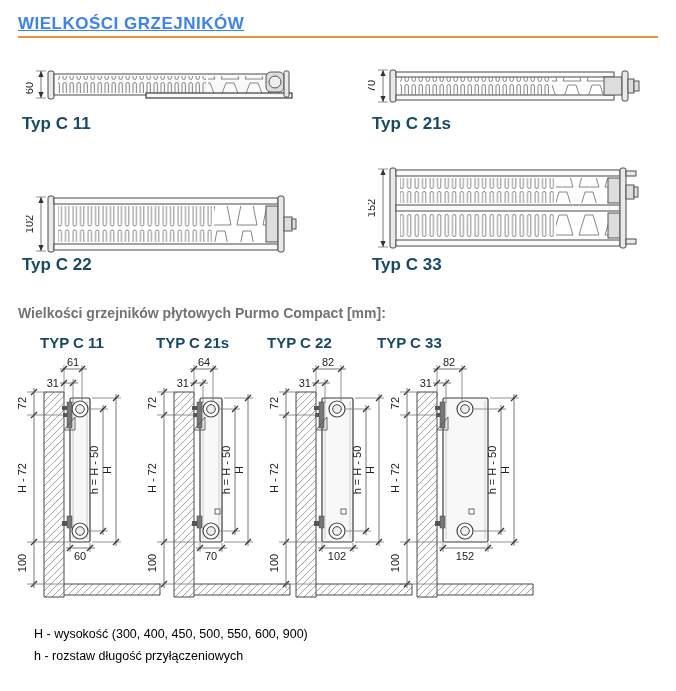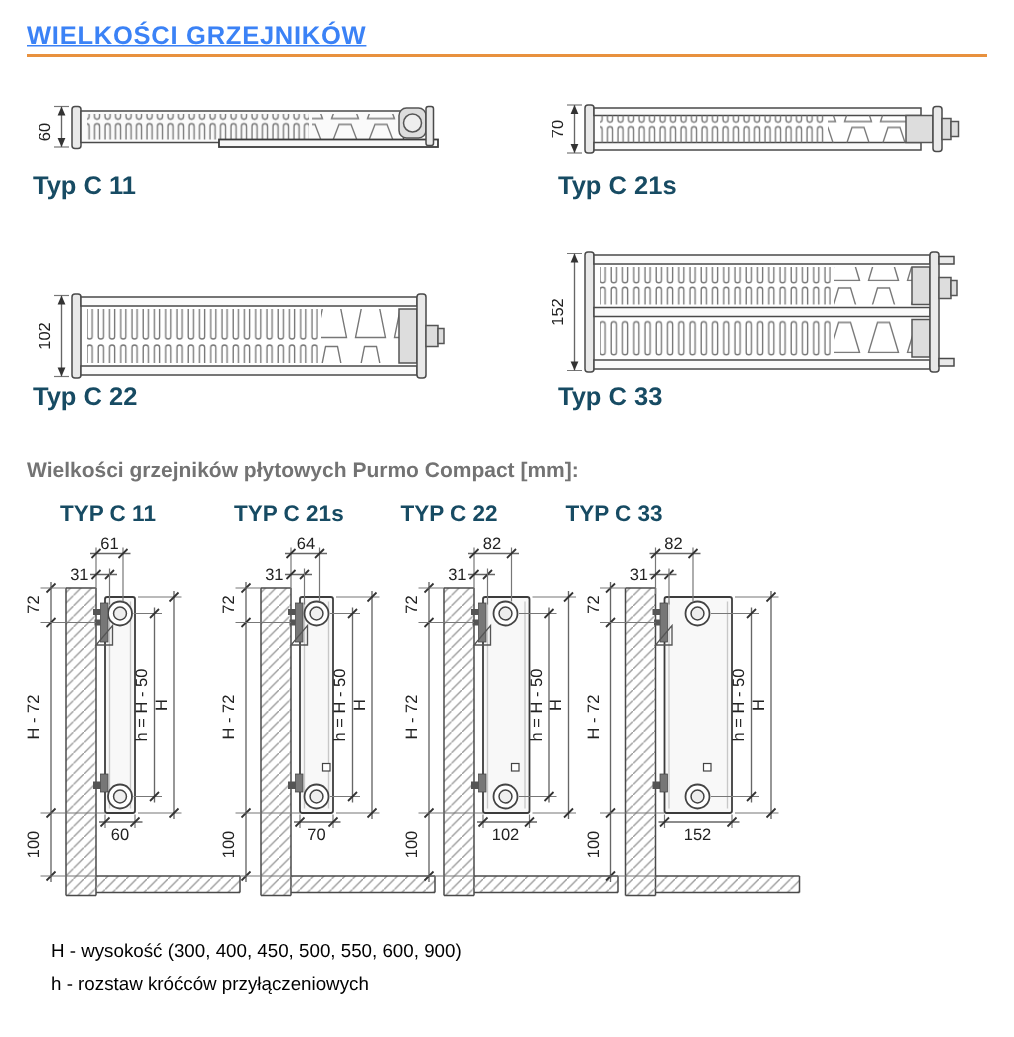--- a/index.html
+++ b/index.html
@@ -424,16 +424,16 @@
     <line class="ext" x1="103" y1="43" x2="132" y2="43"></line>
       <line class="ext" x1="103" y1="187" x2="132" y2="187"></line>
     <line class="dl" x1="127" y1="39" x2="127" y2="191"></line>
       <path class="tick" d="M124,46 l6,-6"></path>
       <path class="tick" d="M124,190 l6,-6"></path>
     <text class="dim" x="122" y="115" text-anchor="middle" transform="rotate(-90 122 115)">H</text>
   </svg>
 
   <div class="legend">
     <div>H - wysokość (300, 400, 450, 500, 550, 600, 900)</div>
-    <div>h - rozstaw króćców przyłączeniowych</div>
+    <div>h - rozstaw długość przyłączeniowych</div>
   </div>
 
 </div>
 
 </body></html>

